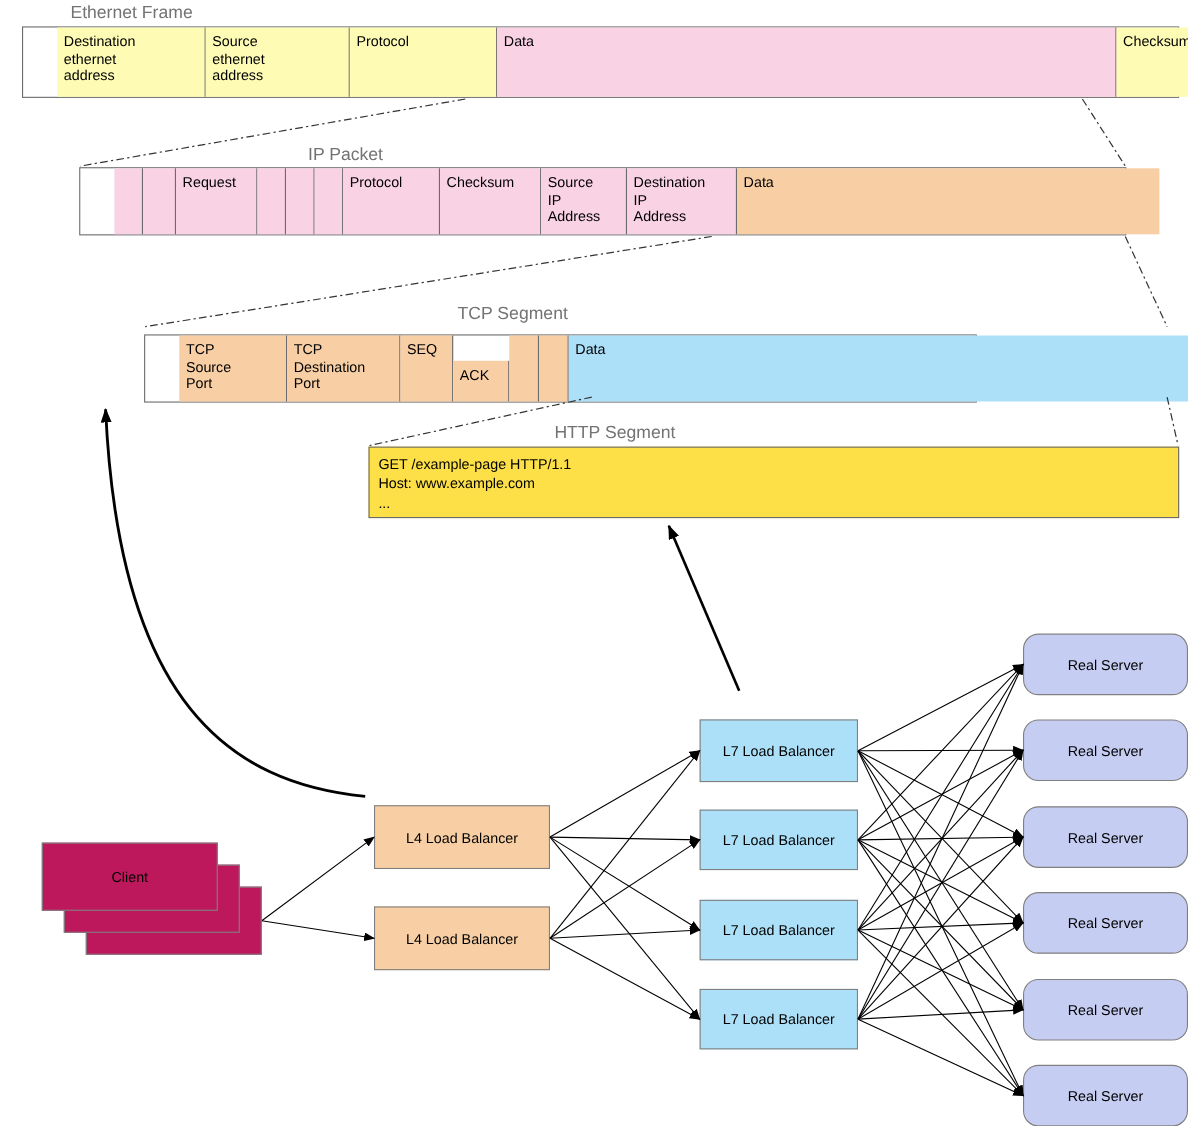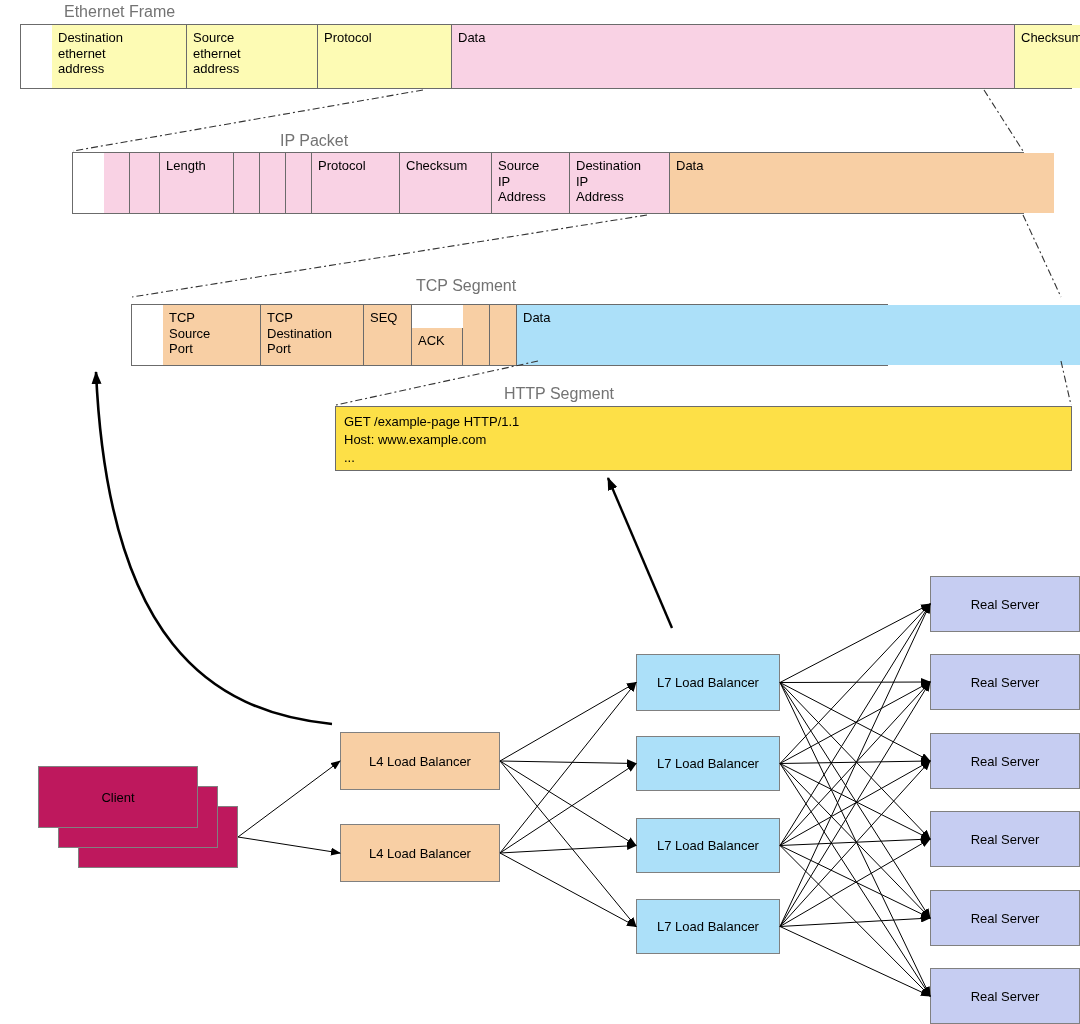--- a/index.html
+++ b/index.html
@@ -62,21 +62,21 @@
     display:flex;
     align-items:center;
     justify-content:center;
     font-size:13px;
     line-height:15px;
     text-align:center;
   }
   .n-client{background:#be185d;}
   .n-l4{background:#f8cfa4;}
   .n-l7{background:#ace0f9;}
-  .n-rs{background:#c6cdf2;}
+  .n-rs{background:#c6cdf2;border-radius:14px;}
 
   
   svg.overlay{
     position:absolute;left:0;top:0;
     width:1080px;height:1024px;
     pointer-events:none;
   }
 
   
   .watermark{
@@ -108,21 +108,21 @@
 address</div>
       <div class="cell c-yellow" style="width: 134px; flex: 0 0 134px;">Protocol</div>
       <div class="cell c-pink" style="width: 563px; flex: 0 0 563px;">Data</div>
       <div class="cell c-yellow" style="width: 87px; flex: 0 0 87px;">Checksum</div>
     </div>
 
   <div class="caption" style="left:280px;top:133px;">IP Packet</div>
   <div class="packetrow" id="row-ip" style="left:72px;top:152px;width:952px;height:62px;">
       <div class="cell c-pink" style="width: 26px; flex: 0 0 26px;"></div>
       <div class="cell c-pink" style="width: 30px; flex: 0 0 30px;"></div>
-      <div class="cell c-pink" style="width: 74px; flex: 0 0 74px;">Length</div>
+      <div class="cell c-pink" style="width: 74px; flex: 0 0 74px;">Request</div>
       <div class="cell c-pink" style="width: 26px; flex: 0 0 26px;"></div>
       <div class="cell c-pink" style="width: 26px; flex: 0 0 26px;"></div>
       <div class="cell c-pink" style="width: 26px; flex: 0 0 26px;"></div>
       <div class="cell c-pink" style="width: 88px; flex: 0 0 88px;">Protocol</div>
       <div class="cell c-pink" style="width: 92px; flex: 0 0 92px;">Checksum</div>
       <div class="cell c-pink" style="width: 78px; flex: 0 0 78px;">Source
 IP
 Address</div>
       <div class="cell c-pink" style="width: 100px; flex: 0 0 100px;">Destination
 IP

